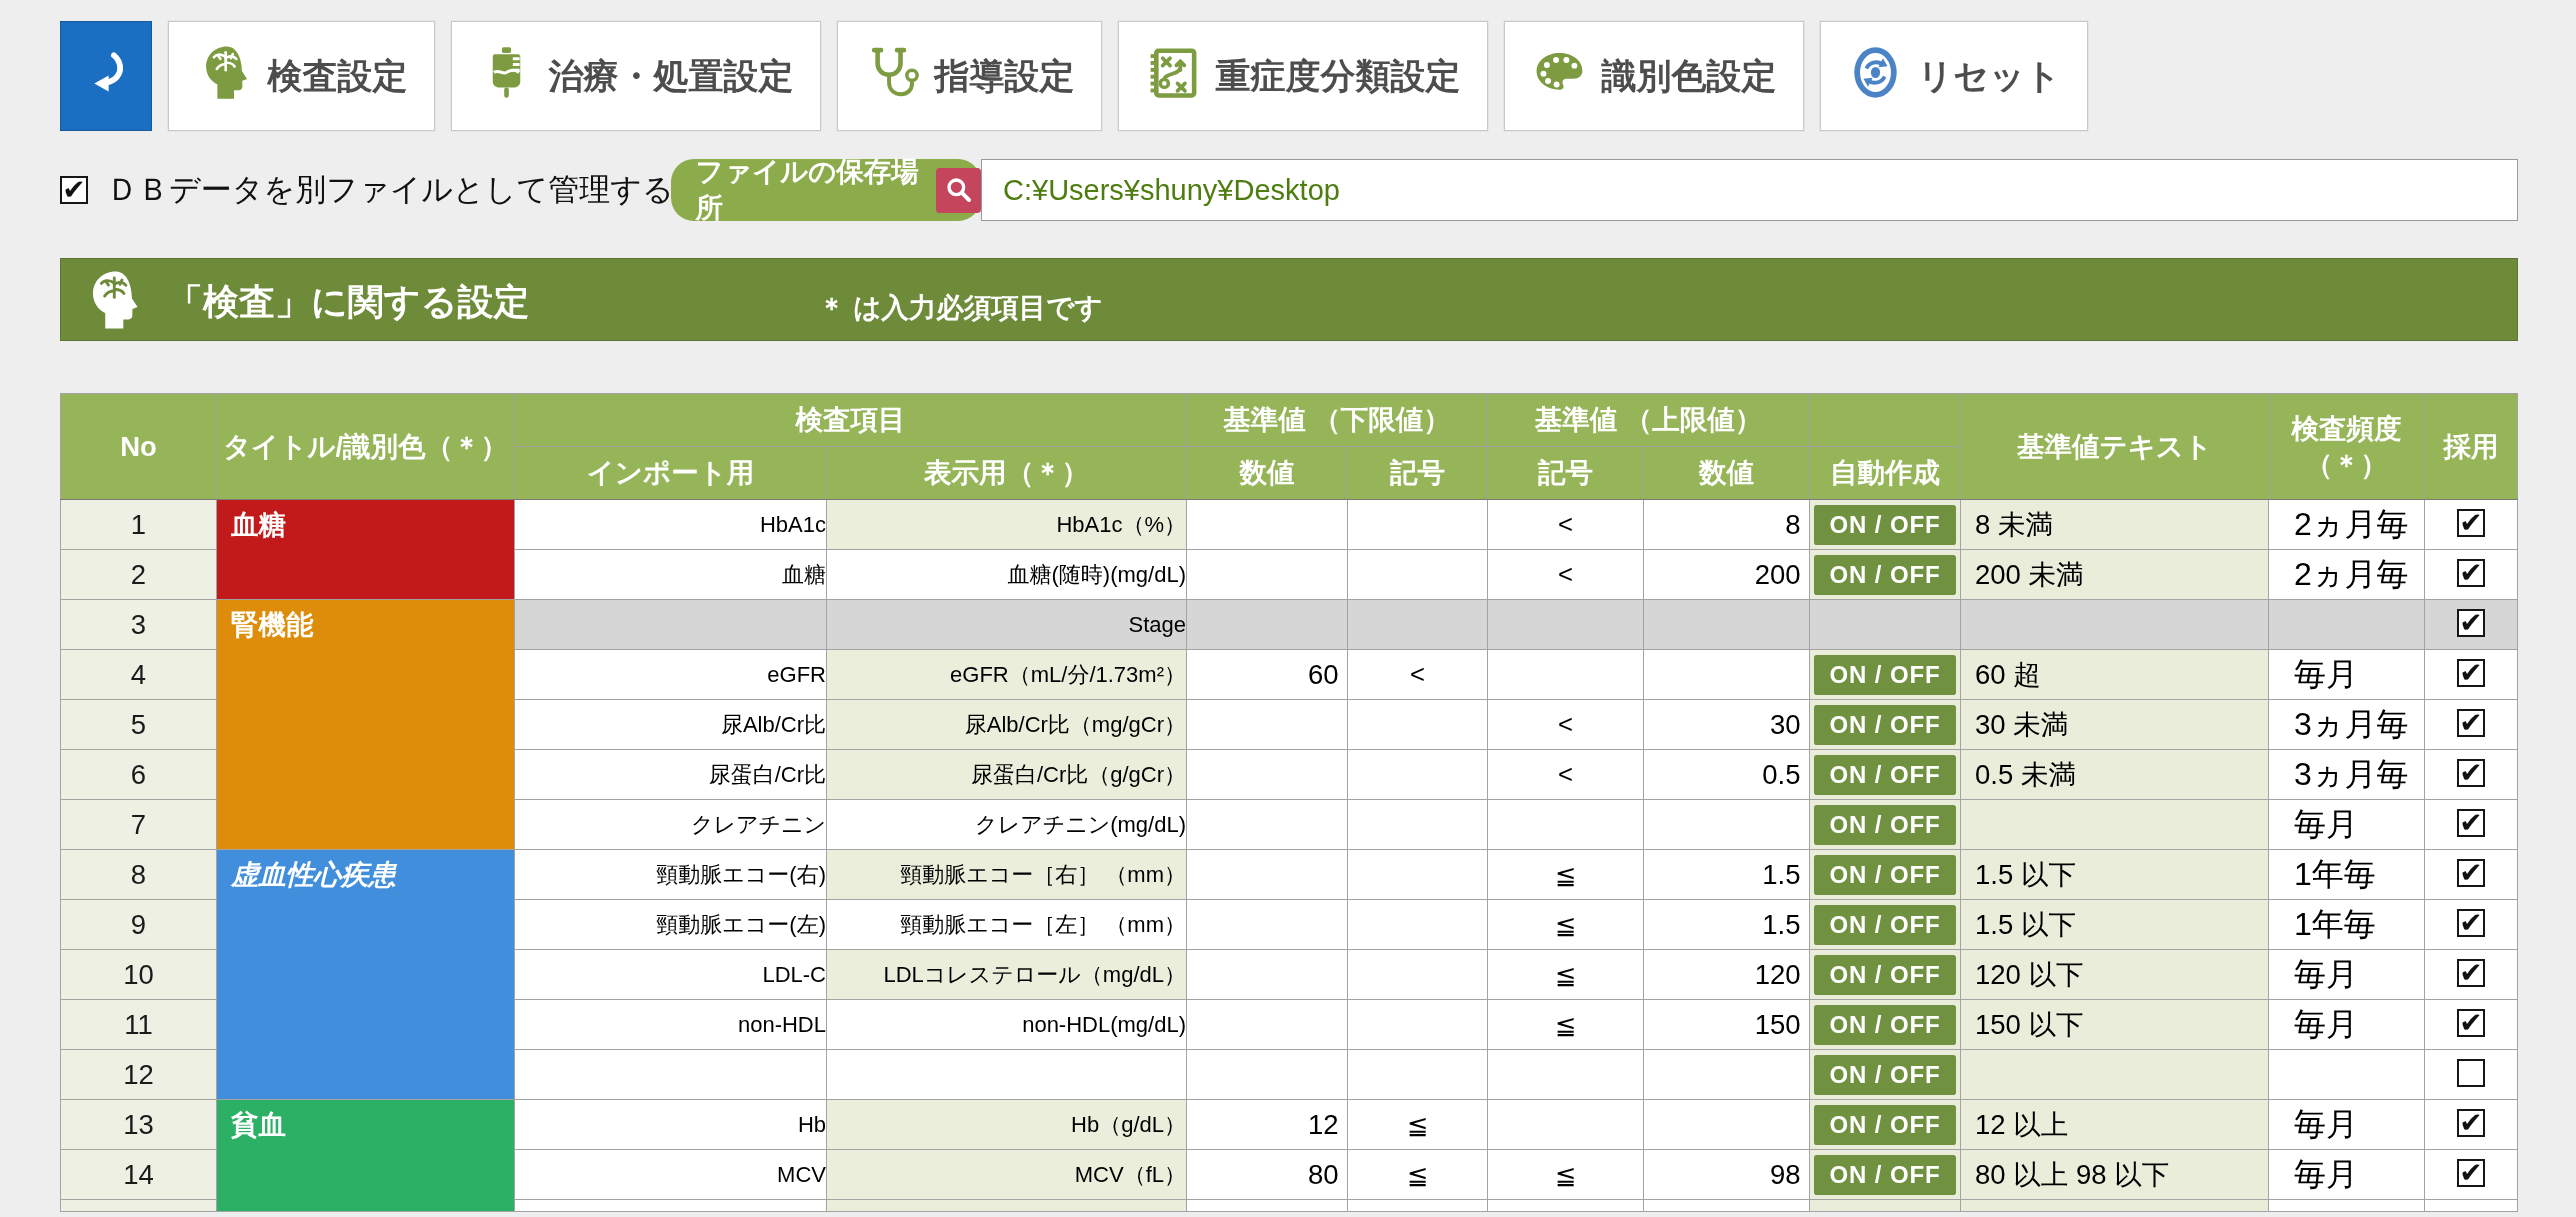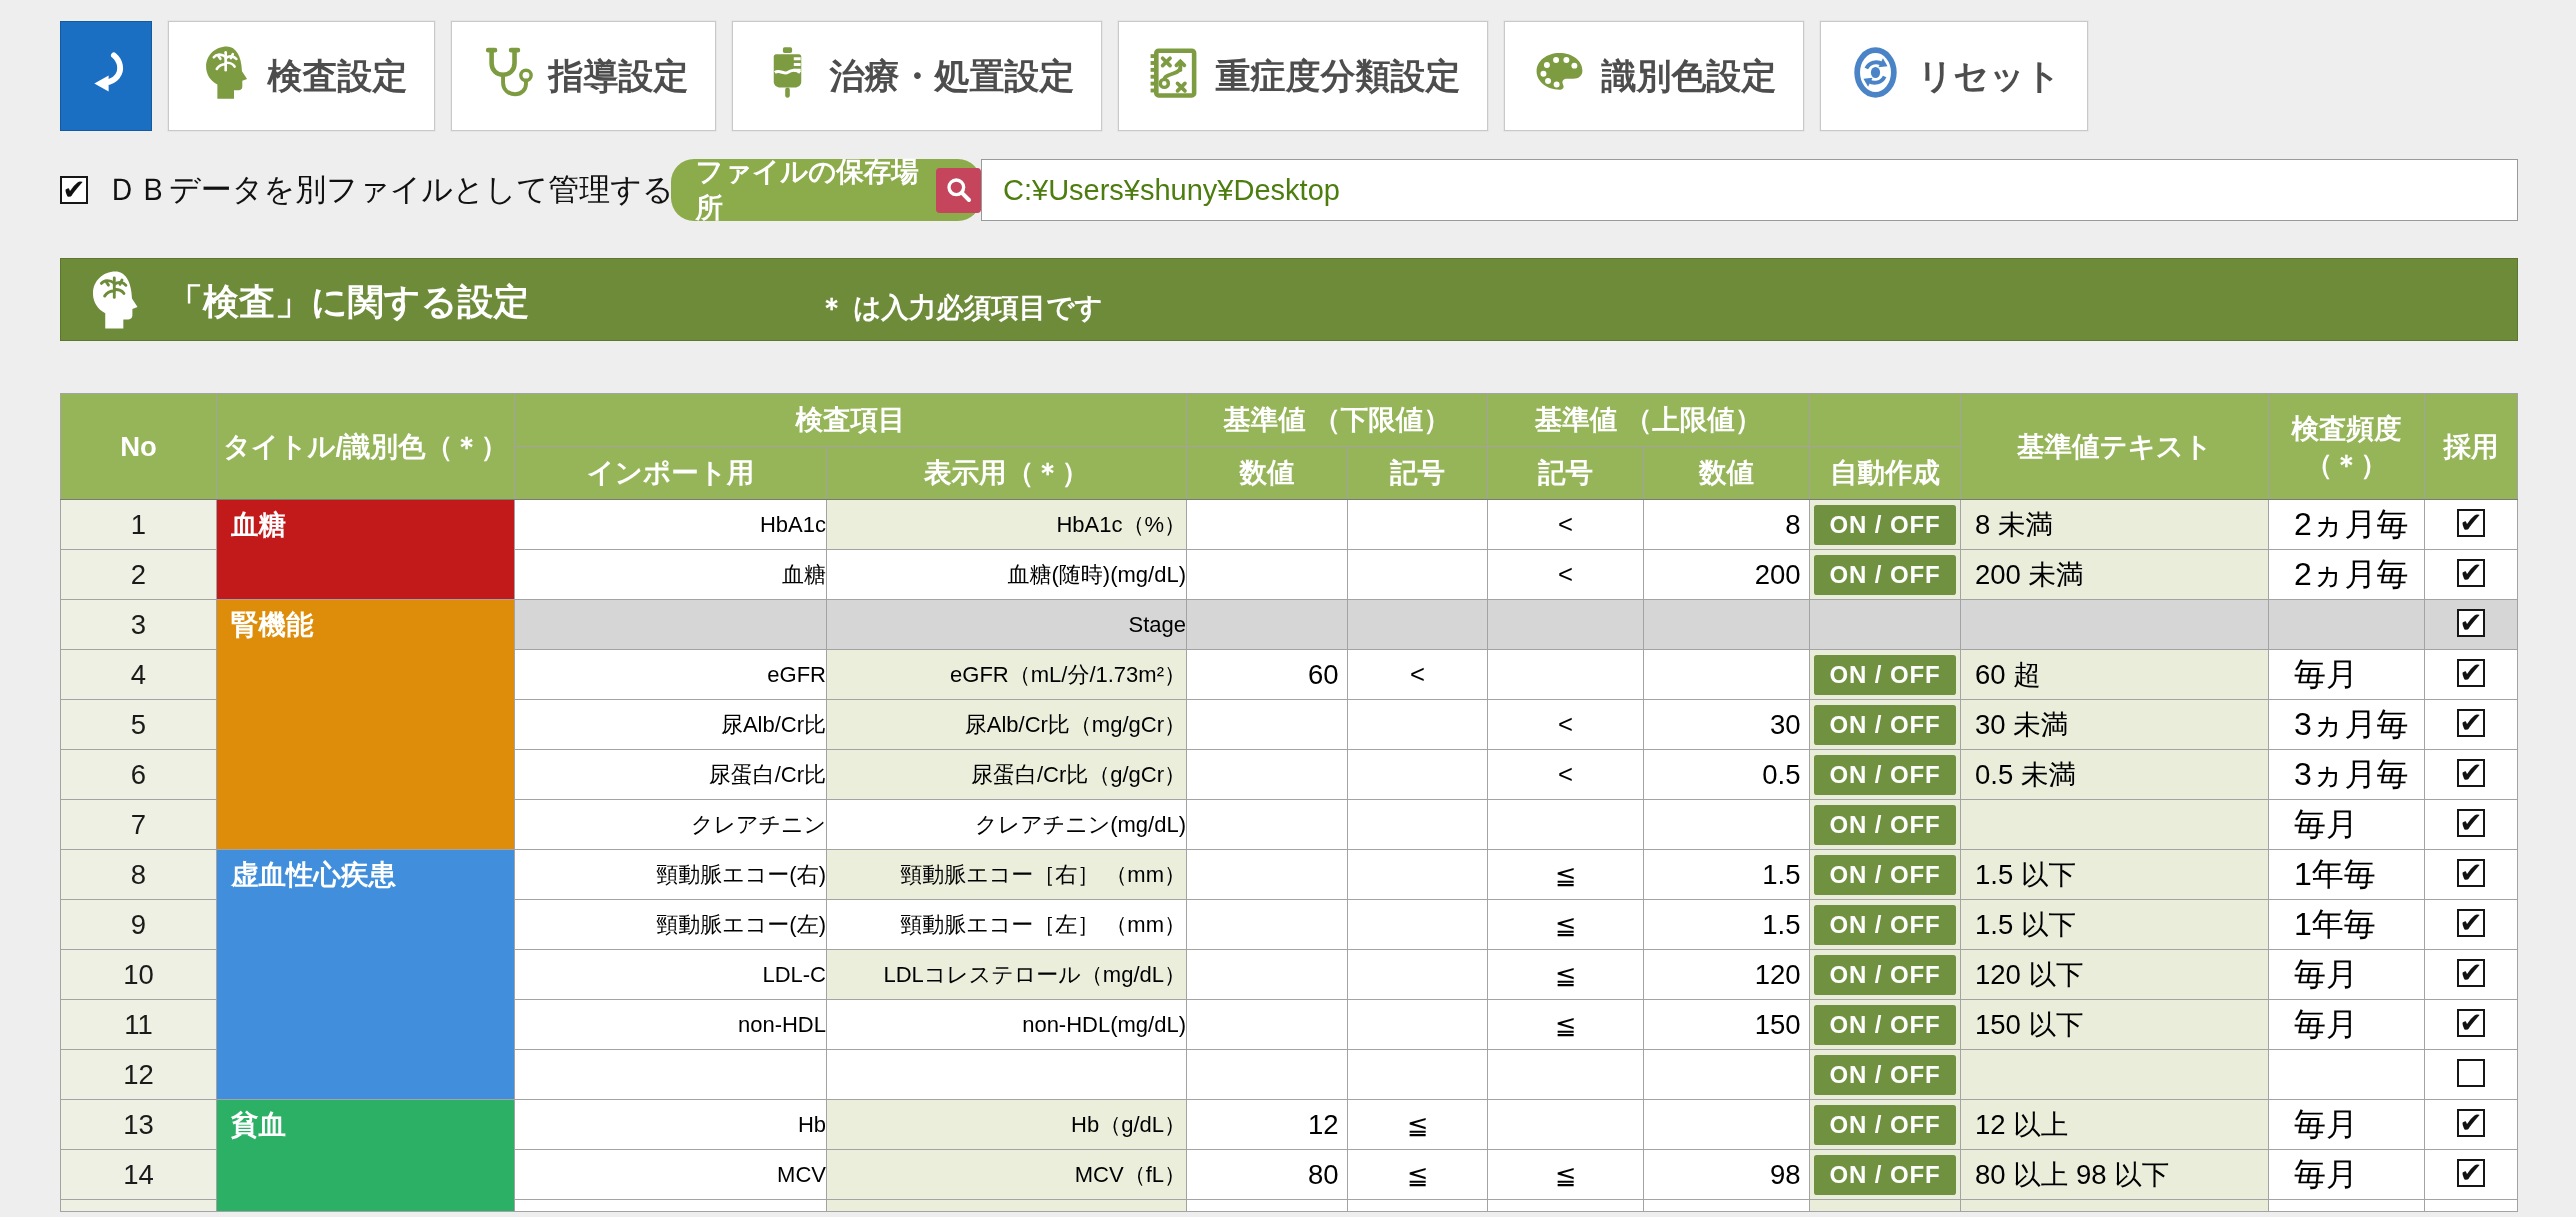--- a/index.html
+++ b/index.html
@@ -94,47 +94,47 @@
           <path d="M18.5 9.5l2 3"></path>
             <path d="M31 8.5l-1.6 3.4"></path>
         </g>
       </svg>
     </span>
     <span>検査設定</span>
   </button>
 
   <button class="tb-btn">
     <span>
-      <svg width="55" height="55" viewBox="0 0 48 48" fill="none" stroke="#7d9b40">
-        <path d="M11 5v11c0 6 4.5 10 10 10s10-4 10-10V5" stroke-width="4" stroke-linecap="round"></path>
-        <path d="M8 4.5h6M28 4.5h6" stroke-width="4" stroke-linecap="round"></path>
-        <path d="M21 26v7c0 6 4.5 10 10.5 10 5.5 0 9.5-4 9.5-9v-3" stroke-width="3.4" stroke-linecap="round"></path>
-        <circle cx="41" cy="26.5" r="4.5" stroke-width="3"></circle>
-      </svg>
-    </span>
-    <span>指導設定</span>
-  </button>
-
-  <button class="tb-btn">
-    <span>
       <svg width="55" height="55" viewBox="0 0 48 48">
         <g fill="#7d9b40">
           <rect x="20" y="2" width="8" height="5" rx="1.5"></rect>
           <path d="M14 8h20c1.2 0 2 .9 2 2v22c0 3-2.6 5-5.5 5h-13C14.6 37 12 35 12 32V10c0-1.1.8-2 2-2z"></path>
           <rect x="22" y="37" width="4" height="9" rx="2"></rect>
         </g>
         <path d="M13 24c4-3 8 2 11 0s7-3 11 0" stroke="#fff" stroke-width="2.6" fill="none"></path>
         <g stroke="#fff" stroke-width="2.6">
             <path d="M29.5 12h6"></path>
             <path d="M29.5 17h6"></path>
             <path d="M29.5 22h6"></path>
           </g>
       </svg>
     </span>
     <span>治療・処置設定</span>
+  </button>
+
+  <button class="tb-btn">
+    <span>
+      <svg width="55" height="55" viewBox="0 0 48 48" fill="none" stroke="#7d9b40">
+        <path d="M11 5v11c0 6 4.5 10 10 10s10-4 10-10V5" stroke-width="4" stroke-linecap="round"></path>
+        <path d="M8 4.5h6M28 4.5h6" stroke-width="4" stroke-linecap="round"></path>
+        <path d="M21 26v7c0 6 4.5 10 10.5 10 5.5 0 9.5-4 9.5-9v-3" stroke-width="3.4" stroke-linecap="round"></path>
+        <circle cx="41" cy="26.5" r="4.5" stroke-width="3"></circle>
+      </svg>
+    </span>
+    <span>指導設定</span>
   </button>
 
   <button class="tb-btn">
     <span>
       <svg width="55" height="55" viewBox="0 0 48 48">
         <rect x="9" y="5" width="33" height="39" rx="2" fill="none" stroke="#7d9b40" stroke-width="4"></rect>
         <g fill="#7d9b40">
           <rect x="4" y="8" width="4" height="3.4"></rect>
             <rect x="4" y="14" width="4" height="3.4"></rect>
           <rect x="4" y="20" width="4" height="3.4"></rect>
@@ -371,21 +371,21 @@
           <td class="c-num"></td>
           <td class="c-auto">
             <div class="onoff">ON / OFF</div>
           </td>
           <td class="c-text"></td>
           <td class="c-freq">毎月</td>
           <td class="c-adopt"><span class="cbx">✔</span></td>
         </tr>
         <tr class="gstart">
           <td class="c-no">8</td>
-          <td class="c-title" rowspan="5" style="background: rgb(65, 143, 220);">虚血性心疾患</td>
+          <td class="c-title" rowspan="5" style="background: rgb(65, 143, 220); font-style: italic;">虚血性心疾患</td>
           <td class="c-import">頸動脈エコー(右)</td>
           <td class="c-display tint">頸動脈エコー［右］ （mm）</td>
           <td class="c-num"></td>
           <td class="c-sym"></td>
           <td class="c-sym">≦</td>
           <td class="c-num">1.5</td>
           <td class="c-auto">
             <div class="onoff">ON / OFF</div>
           </td>
           <td class="c-text">1.5 以下</td>

